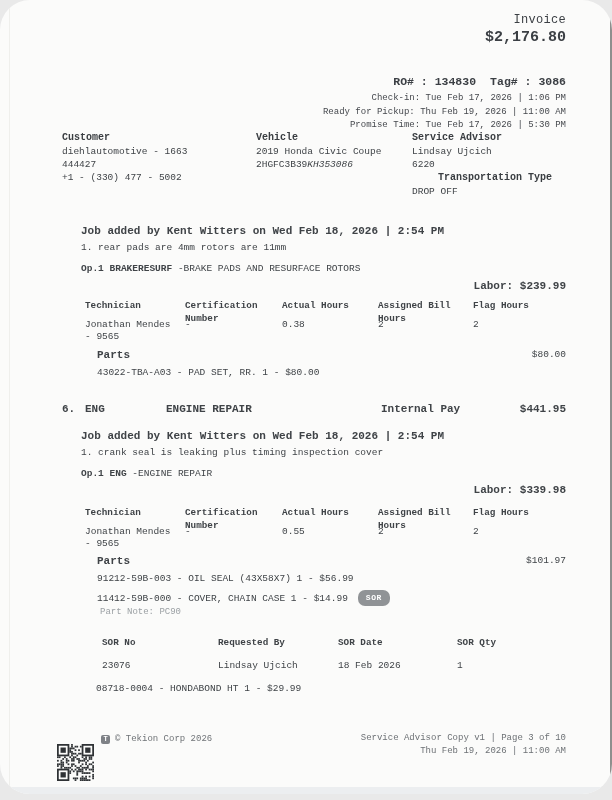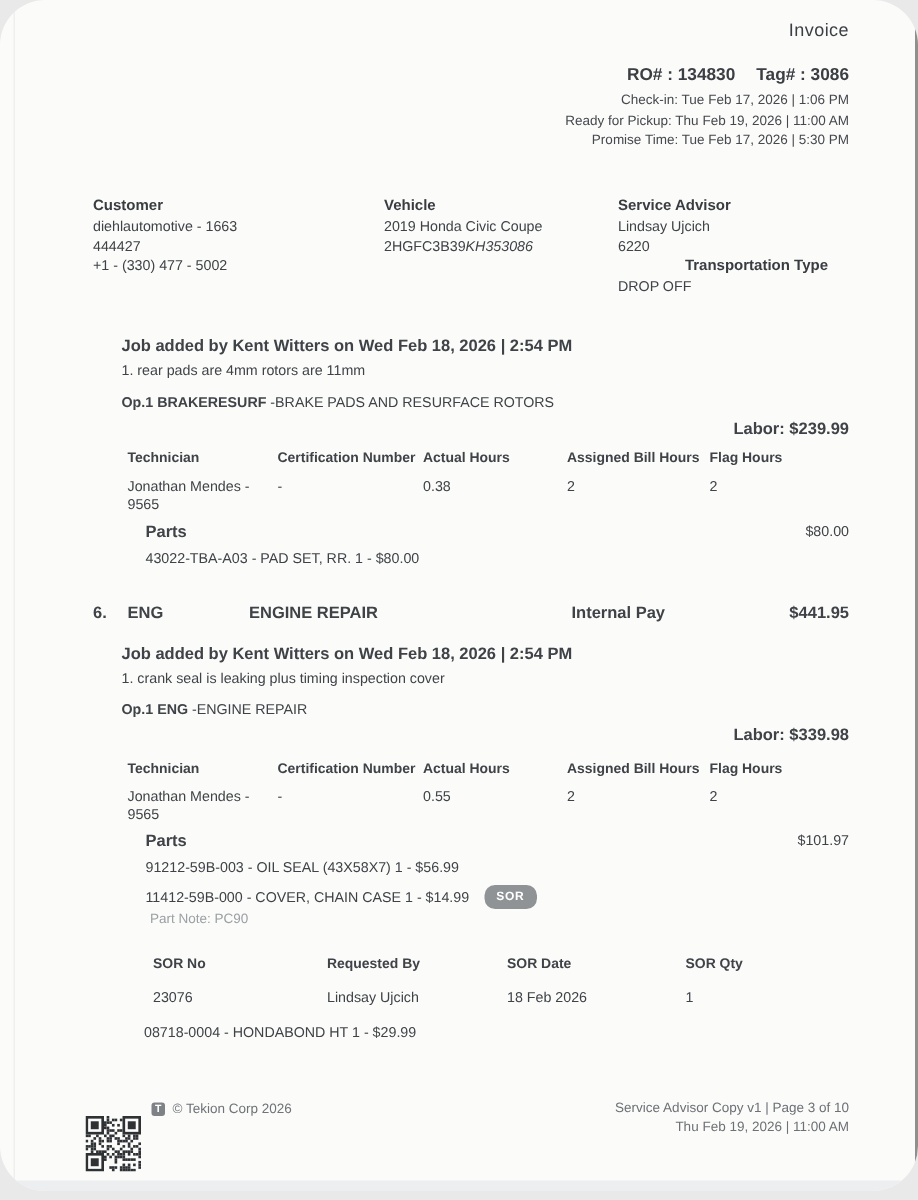--- a/index.html
+++ b/index.html
@@ -1,33 +1,33 @@
 <!DOCTYPE html>
 <html><head>
 <meta charset="utf-8">
 <style>
   html,body{margin:0;padding:0;background:#e9e9e9;}
   .page{
     position:relative;width:612px;height:794px;margin:0 auto;
     background:#fbfbfa;overflow:hidden;
-    font-family:Liberation Sans, sans-serif;color:#3f4347;border-radius:30px;
+    font-family:Liberation Mono, monospace;color:#3f4347;border-radius:30px;
     -webkit-font-smoothing:antialiased;
   }
   .abs{position:absolute;}
   .b{font-weight:bold;}
   .it{font-style:italic;}
   
   .scan-left{position:absolute;left:9px;top:0;width:1px;height:100%;background:#efefec;}
   .scan-right{position:absolute;right:0;top:0;width:2px;height:100%;background:#8f8f8d;}
   .scan-bottom{position:absolute;left:0;bottom:0;width:100%;height:7px;background:#eceef0;}
   
   .hdr{right:46px;top:13px;text-align:right;color:#3b3f44;}
   .hdr-title{font-size:12px;line-height:14px;letter-spacing:.3px;}
   .hdr-total{font-size:15px;line-height:18px;margin-top:2px;font-weight:bold;}
-  .hdr-ro{margin-top:16px;font-size:11.5px;line-height:14px;font-weight:bold;display:flex;justify-content:flex-end;gap:14px;}
+  .hdr-ro{margin-top:28px;font-size:11.5px;line-height:14px;font-weight:bold;display:flex;justify-content:flex-end;gap:14px;}
   .hdr-dates{margin-top:3px;font-size:9px;line-height:13.5px;color:#45484d;}
   
   .col-label{font-size:10px;font-weight:bold;line-height:14px;color:#393d41;}
   .col-line{font-size:9.5px;line-height:13px;}
   .party{top:131px;}
   
   .t95{font-size:9.5px;line-height:12px;}
   .t93b{font-size:11px;font-weight:bold;line-height:12px;}
   .gray{color:#9ba0a4;}
   
@@ -55,20 +55,21 @@
 </head>
 <body>
 
 <div class="page">
   <div class="scan-left"></div>
   <div class="scan-right"></div>
   <div class="scan-bottom"></div>
 
   <div class="abs hdr">
     <div class="hdr-title">Invoice</div>
+    <div class="hdr-total">$2,176.80</div>
     <div class="hdr-ro">
       <span>RO# : 134830</span>
       <span>Tag# : 3086</span>
     </div>
     <div class="hdr-dates">
       <div>Check-in: Tue Feb 17, 2026 | 1:06 PM</div>
       <div>Ready for Pickup: Thu Feb 19, 2026 | 11:00 AM</div>
       <div>Promise Time: Tue Feb 17, 2026 | 5:30 PM</div>
     </div>
   </div>

